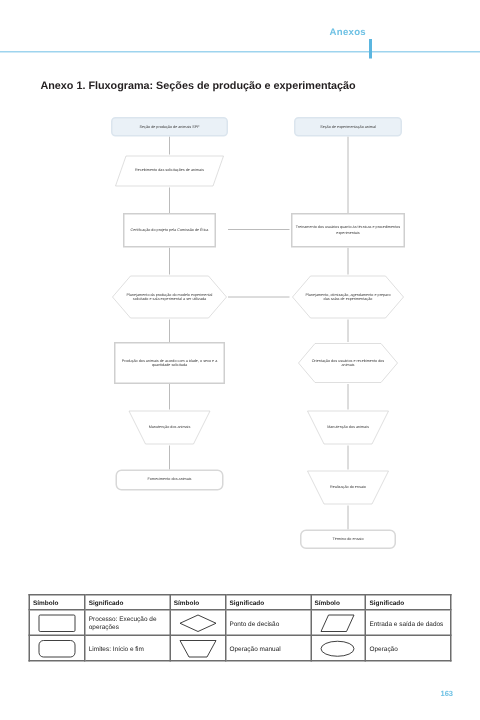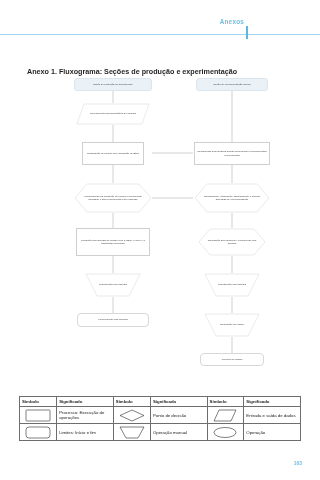--- a/index.html
+++ b/index.html
@@ -32,21 +32,20 @@
     background:#5bb6e0;
   }
 
   
   #anexo-title{
     position:absolute;left:27px;top:52px;
     font-size:7.2px;font-weight:bold;
     color:#231f20;
     letter-spacing:0px;
     white-space:nowrap;
-    margin-top:15px;
   }
 
   
   #flowchart{
     position:absolute;left:0;top:70px;width:320px;height:300px;
   }
   #flow-svg{position:absolute;left:0;top:0;}
 
   .node{
     position:absolute;

